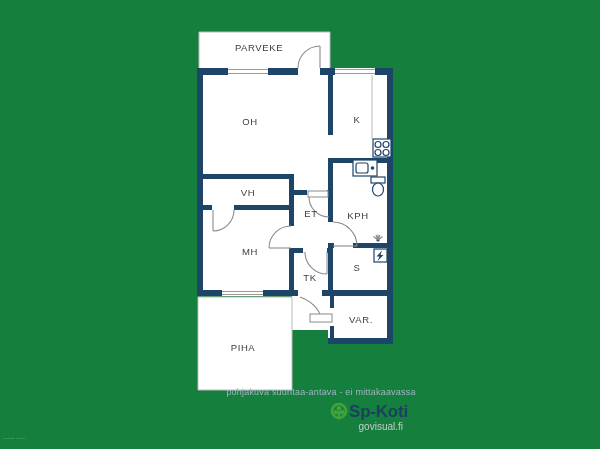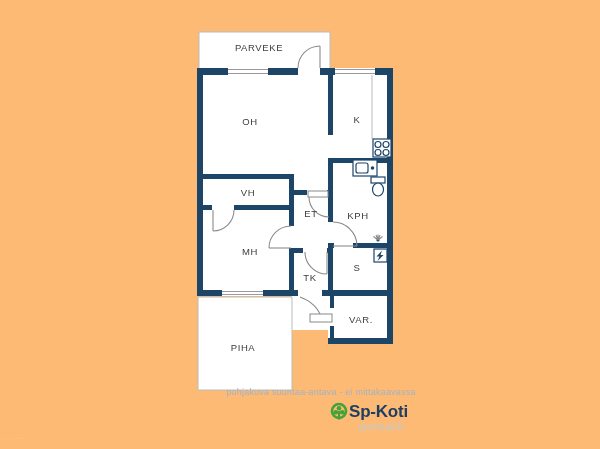--- a/index.html
+++ b/index.html
@@ -1,18 +1,18 @@
 <!DOCTYPE html>
 <html><head>
 <meta charset="utf-8">
 <style>
   html,body{margin:0;padding:0;background:#e9e9e7;}
   .canvas{
     width:600px;height:449px;
-    background:#fdba74;
+    background:#15803d;
     position:relative;
     margin:0 auto;
     font-family:"Liberation Sans",sans-serif;
     overflow:hidden;
   }
   svg{display:block;}
   .room-label{
     font-family:"Liberation Sans",sans-serif;
     font-size:9.5px;
     letter-spacing:0.6px;

